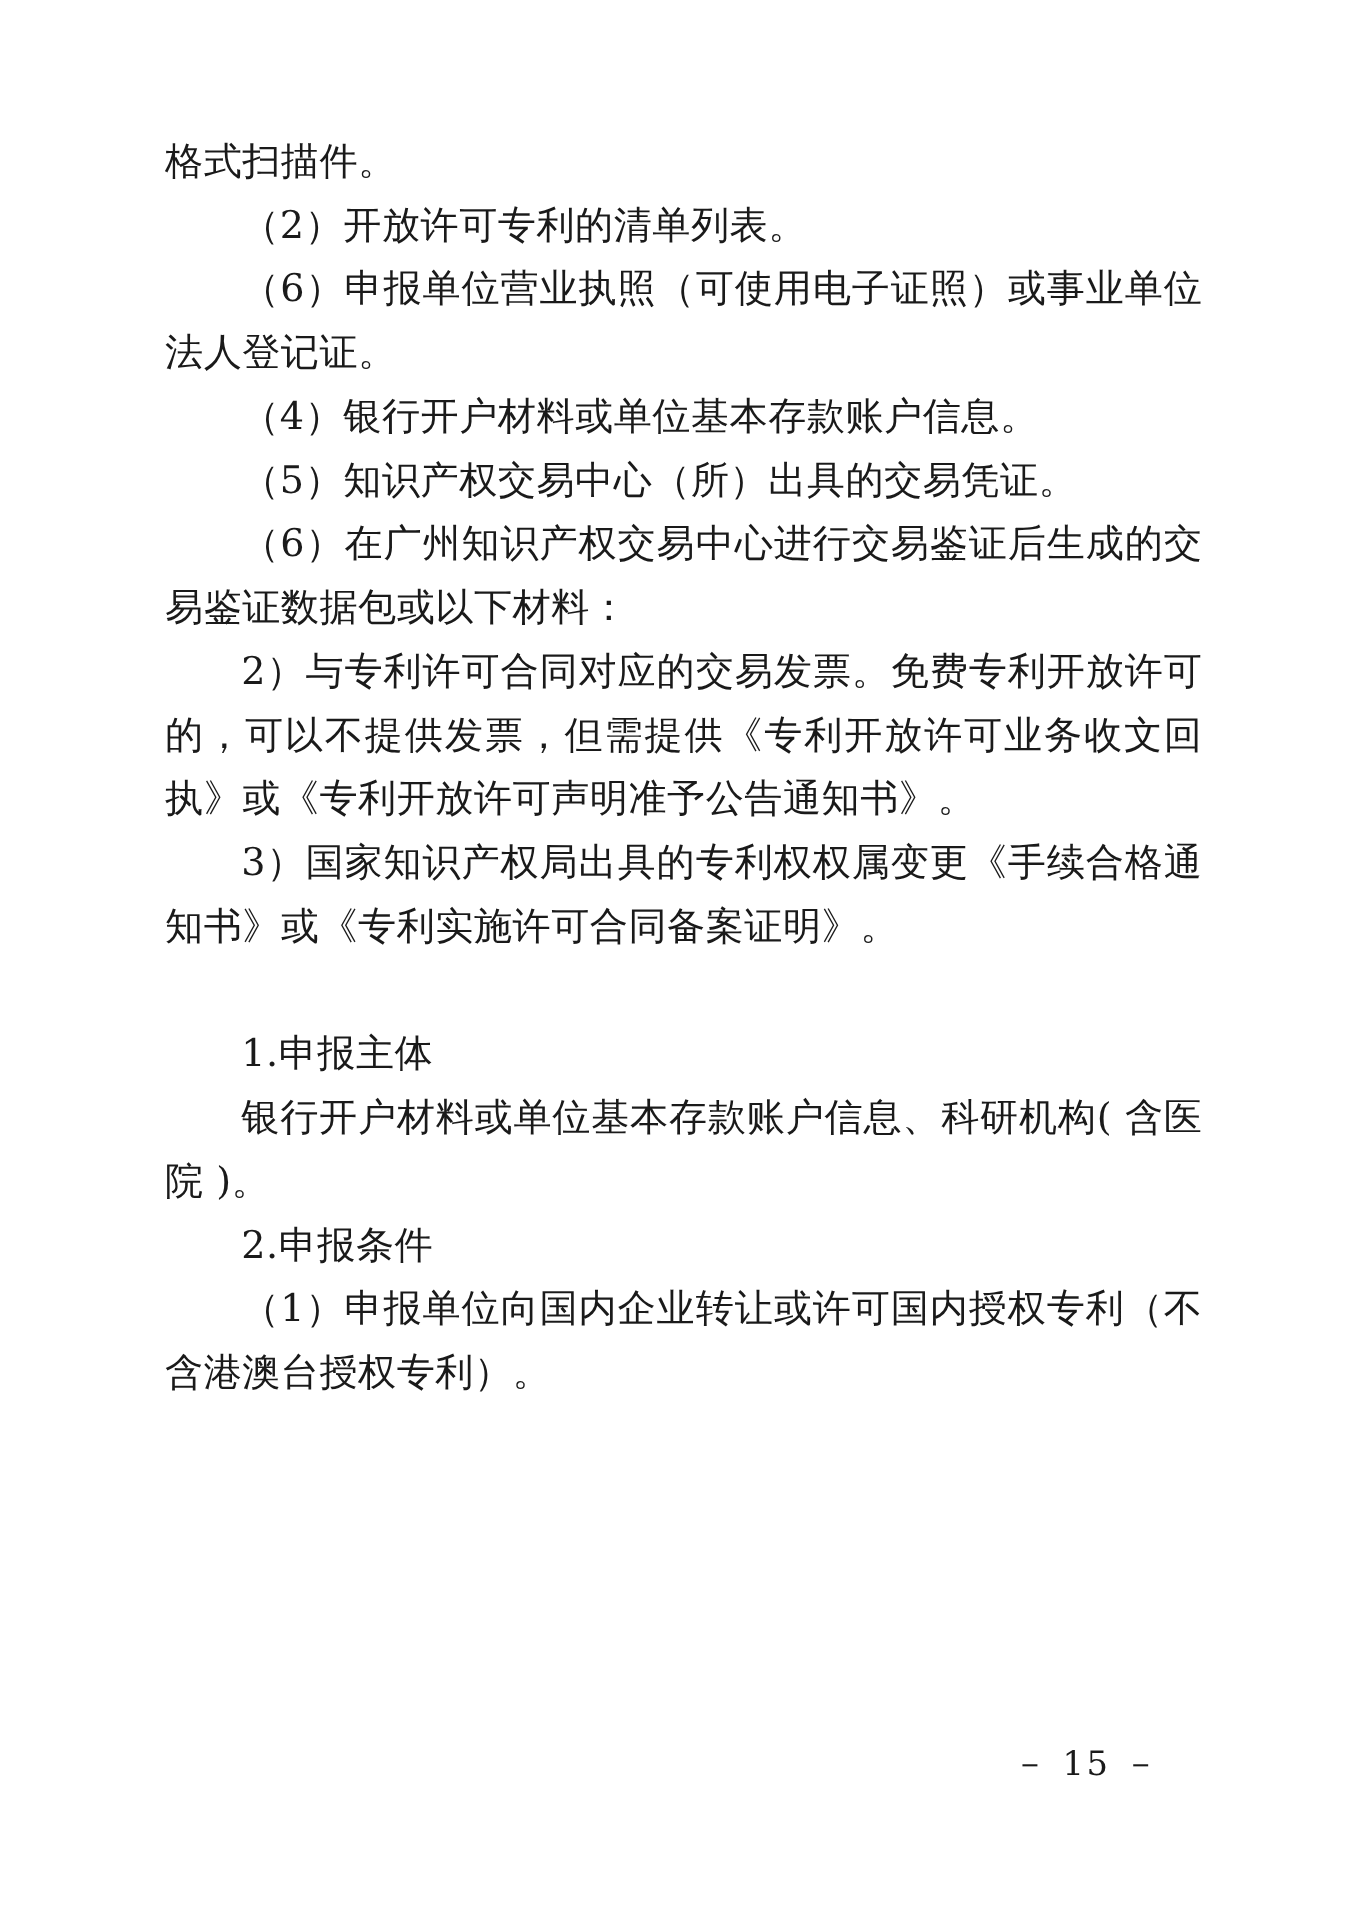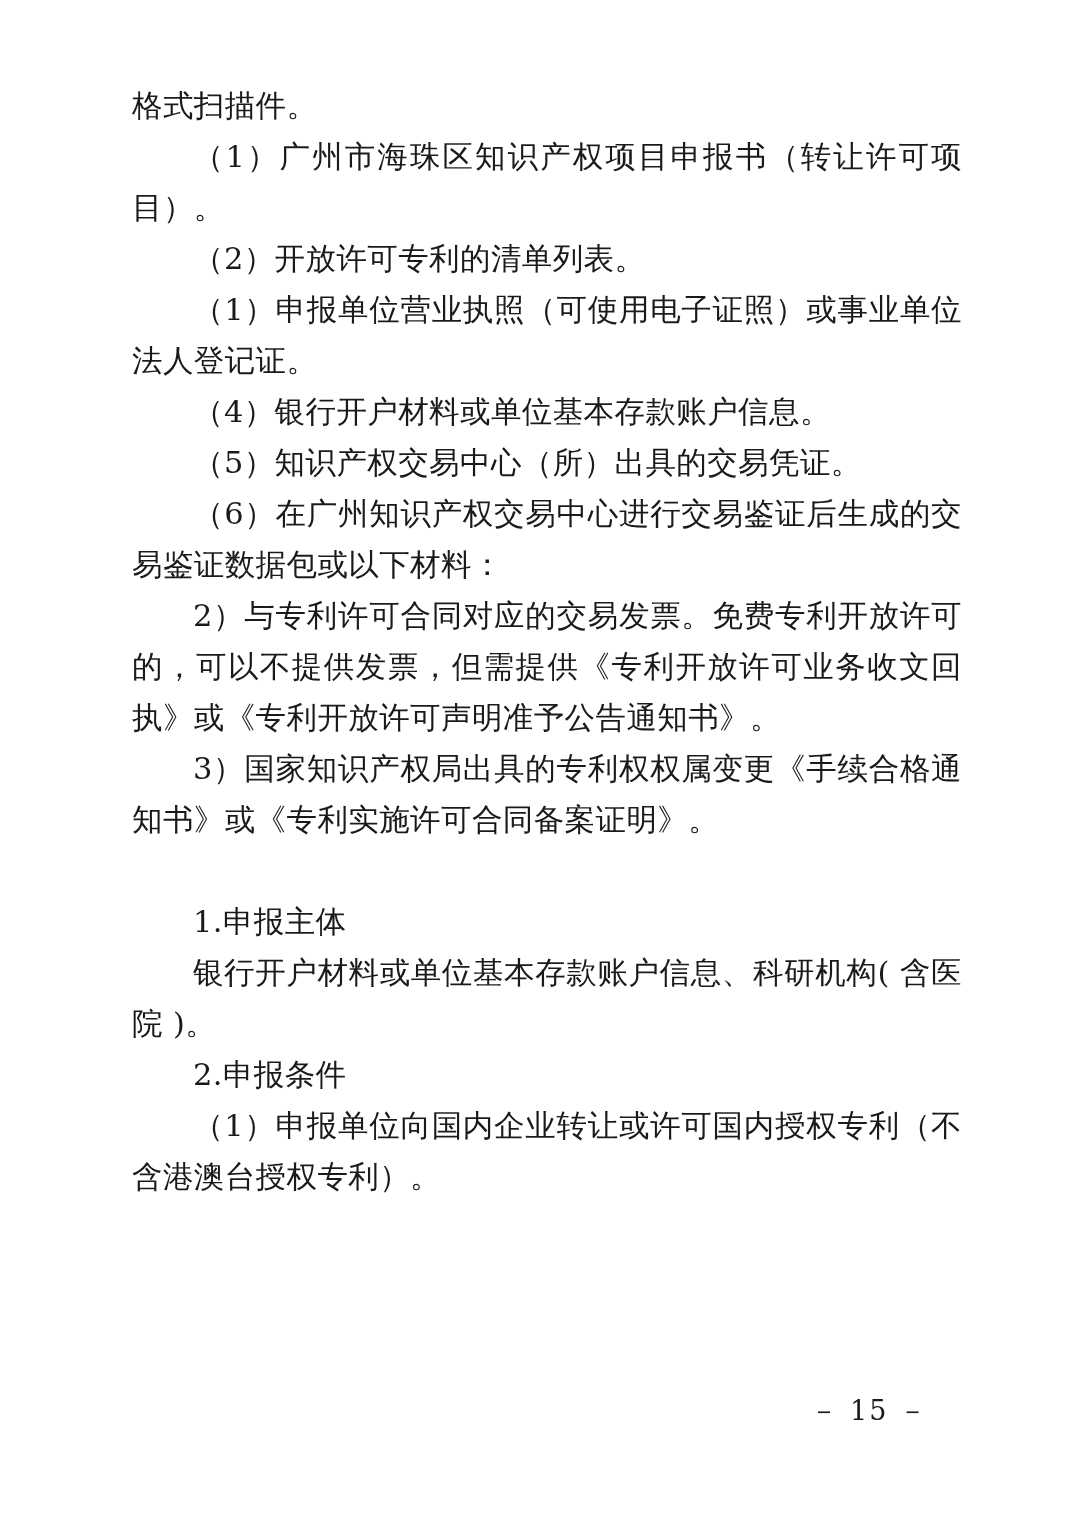--- a/index.html
+++ b/index.html
@@ -15,21 +15,21 @@
     color: #1a1a1a;
     overflow: hidden;
   }
   .page {
     position: absolute;
     top: 0;
     left: 0;
     width: 1080px;
     height: 1527px;
     box-sizing: border-box;
-    padding: 80px 118px 0 132px;
+    padding: 104px 118px 0 132px;
   }
   .doc-body {
     font-size: 30.5px;
     line-height: 51px;
     letter-spacing: 0.4px;
     text-align: justify;
     text-justify: inter-ideograph;
   }
   p {
     margin: 0;
@@ -61,25 +61,24 @@
   }
 </style>
 </head>
 <body>
 
 <div class="page">
   <div class="doc-body">
 
     <p class="noindent">格式扫描件。</p>
 
-    <p class="indent">（1）广州市海珠区知识产权项目申报书（转让许可项目）。</p>
 
     <p class="indent">（2）开放许可专利的清单列表。</p>
 
-    <p class="indent">（1）申报单位营业执照（可使用电子证照）或事业单位法人登记证。</p>
+    <p class="indent">（6）申报单位营业执照（可使用电子证照）或事业单位法人登记证。</p>
 
     <p class="indent">（4）银行开户材料或单位基本存款账户信息。</p>
 
     <p class="indent">（5）知识产权交易中心（所）出具的交易凭证。</p>
 
     <p class="indent">（6）在广州知识产权交易中心进行交易鉴证后生成的交易鉴证数据包或以下材料：</p>
 
 
     <p class="indent">2）与专利许可合同对应的交易发票。免费专利开放许可的，可以不提供发票，但需提供《专利开放许可业务收文回执》或《专利开放许可声明准予公告通知书》。</p>
 

